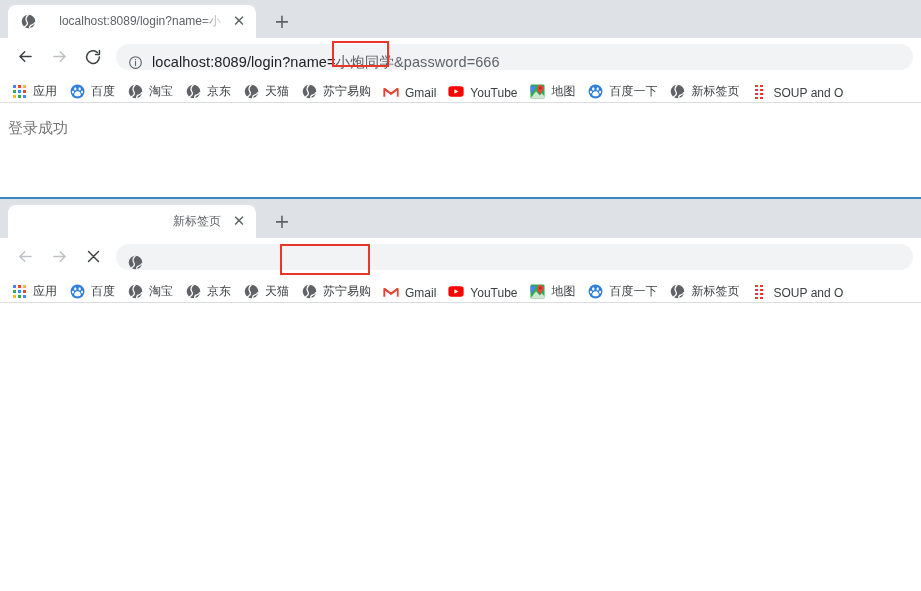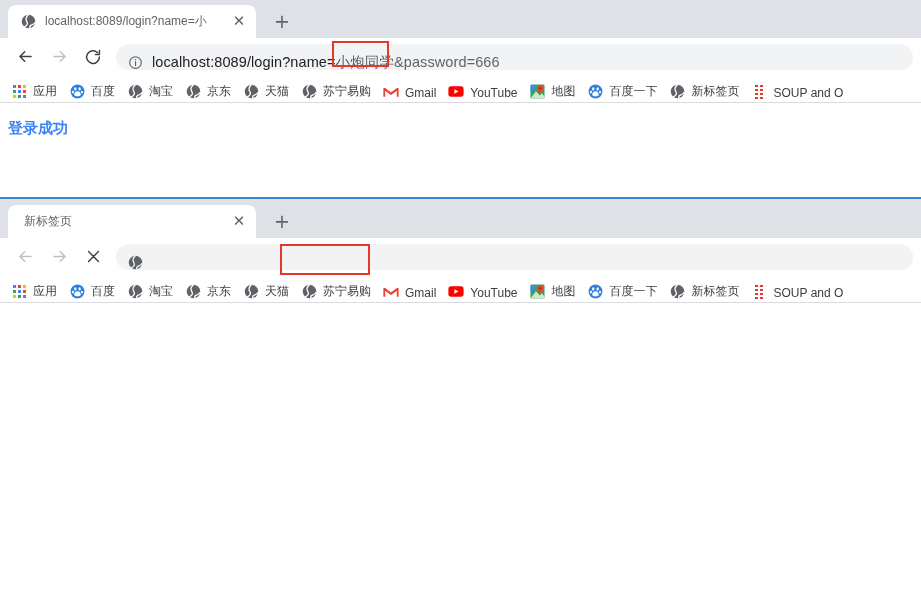--- a/index.html
+++ b/index.html
@@ -23,20 +23,21 @@
     width: 921px;
     overflow: hidden;
   }
 
   .tabstrip {
     position: relative;
     height: 38px;
     background: #dee1e6;
     display: flex;
     align-items: flex-end;
+    text-align: right;
   }
   .tab {
     position: relative;
     height: 33px;
     width: 248px;
     background: #ffffff;
     border-top-left-radius: 8px;
     border-top-right-radius: 8px;
     display: flex;
     align-items: center;
@@ -190,24 +191,23 @@
   }
 
   
   .page {
     background: #ffffff;
     position: relative;
     overflow: hidden;
   }
   .page-text {
     font-size: 15px;
-    color: #3b82f6;
+    color: #737373;
     padding: 16px 0 0 8px;
     font-family: "DejaVu Sans", "Liberation Sans", sans-serif;
-    font-weight: bold;
   }
 
   
   .appsgrid {
     width: 13px;
     height: 13px;
     display: grid;
     grid-template-columns: repeat(3, 3px);
     grid-template-rows: repeat(3, 3px);
     gap: 2px;

